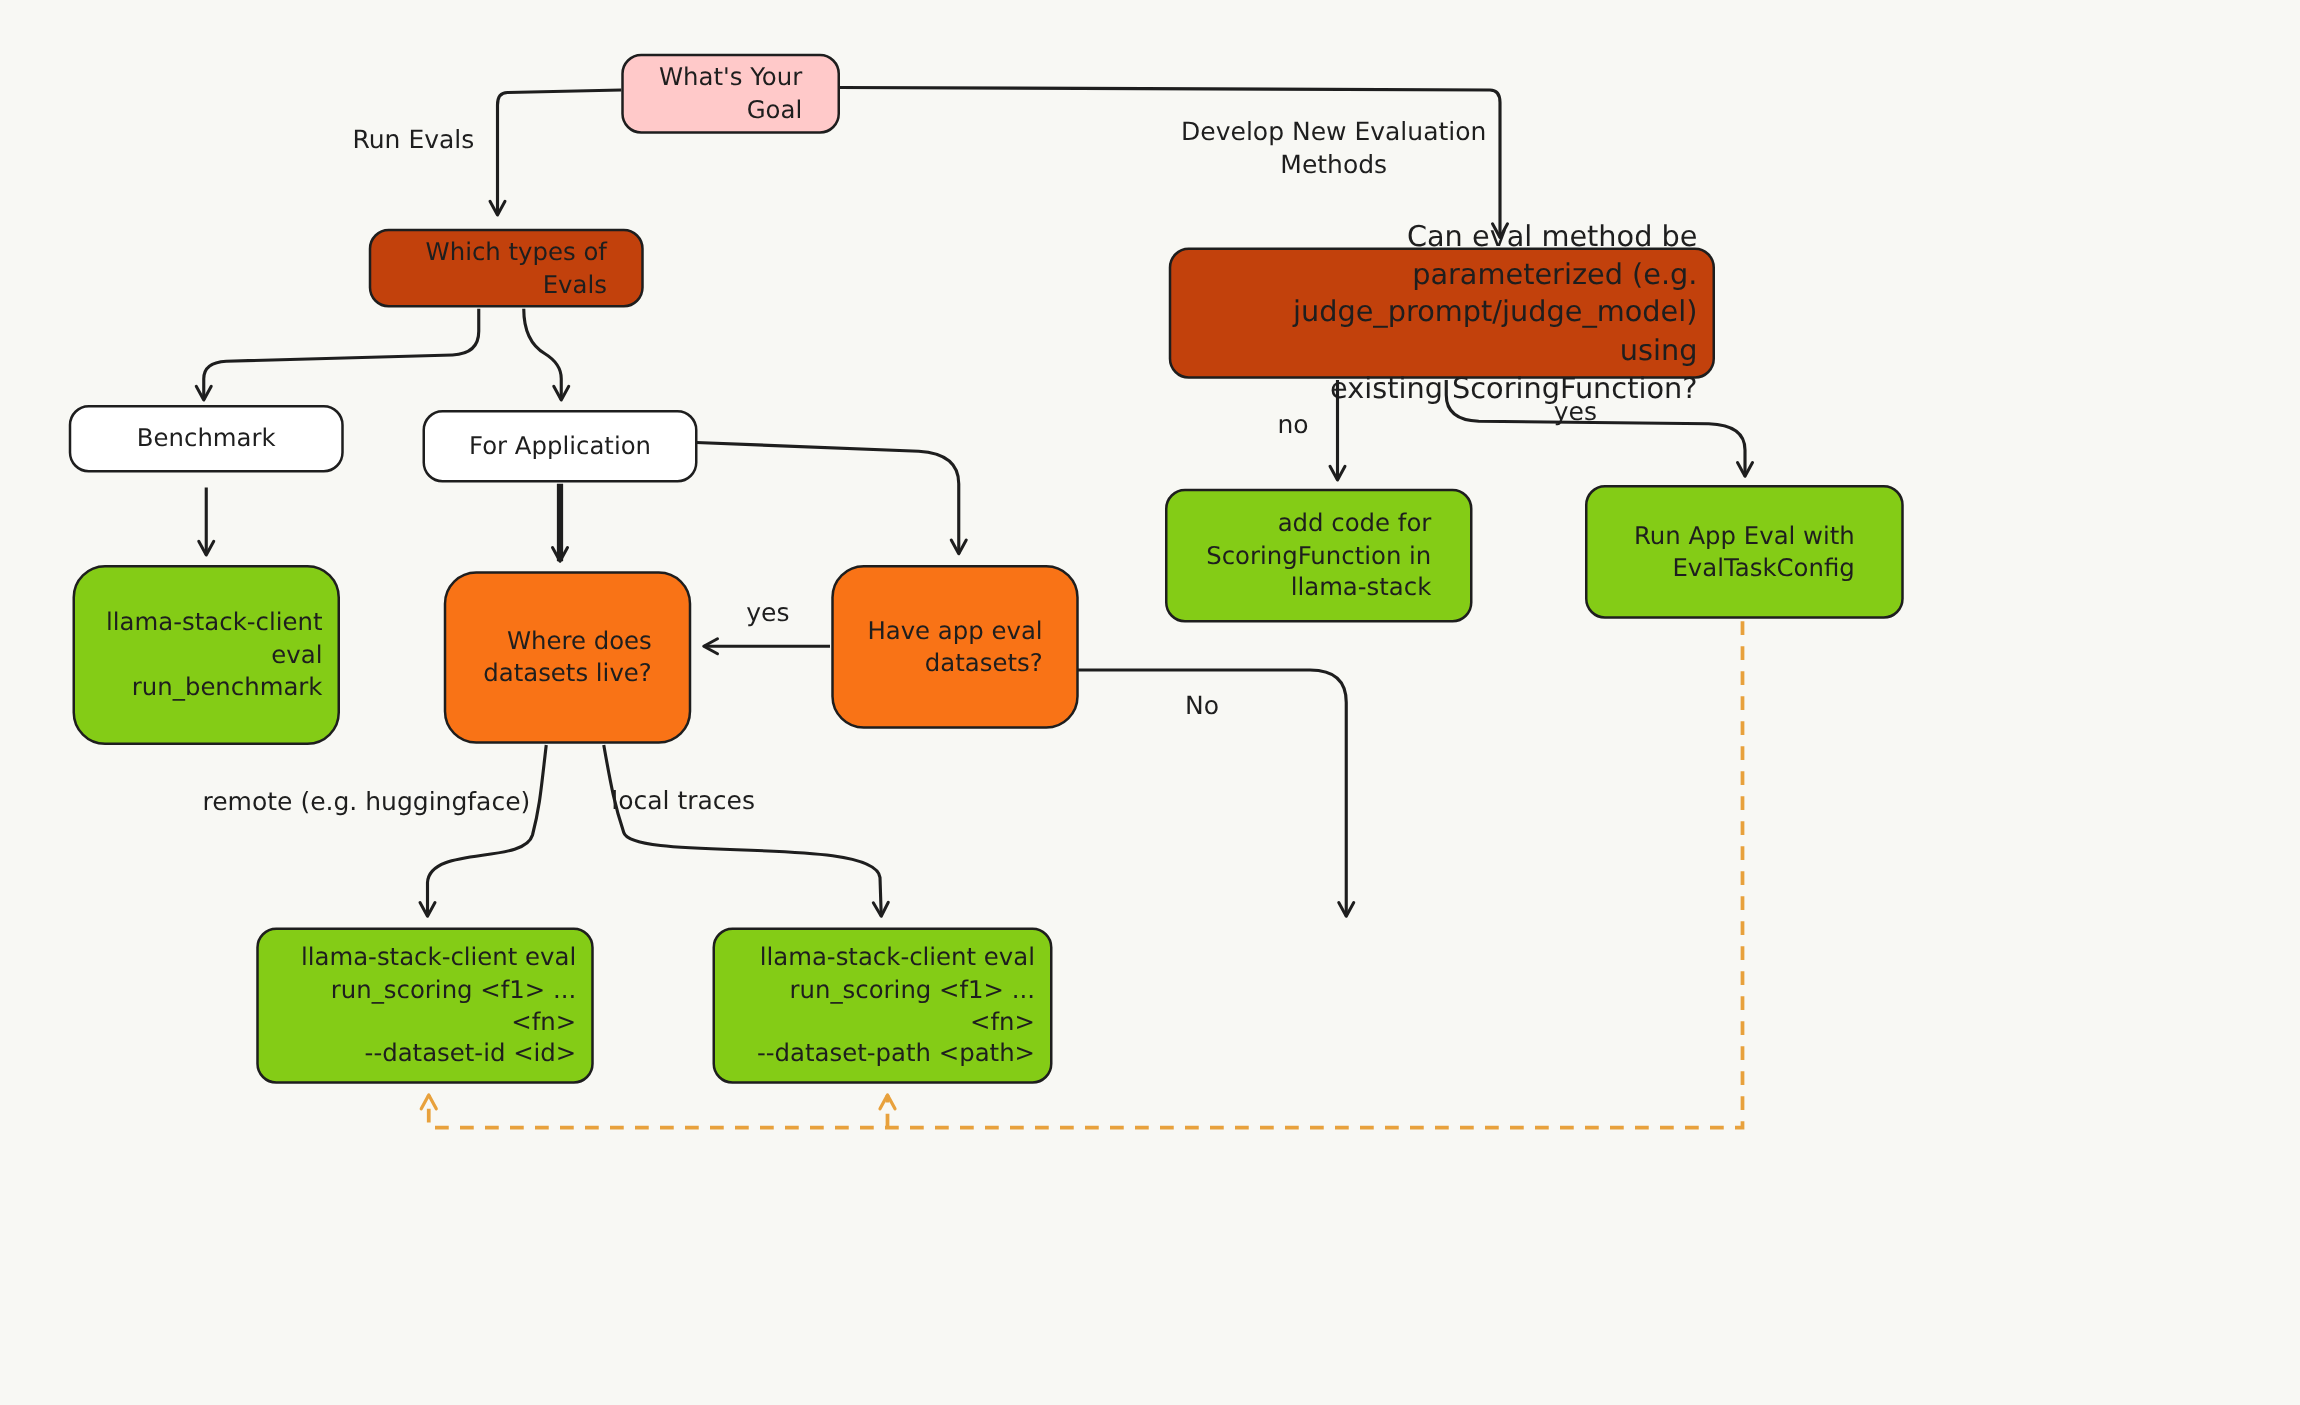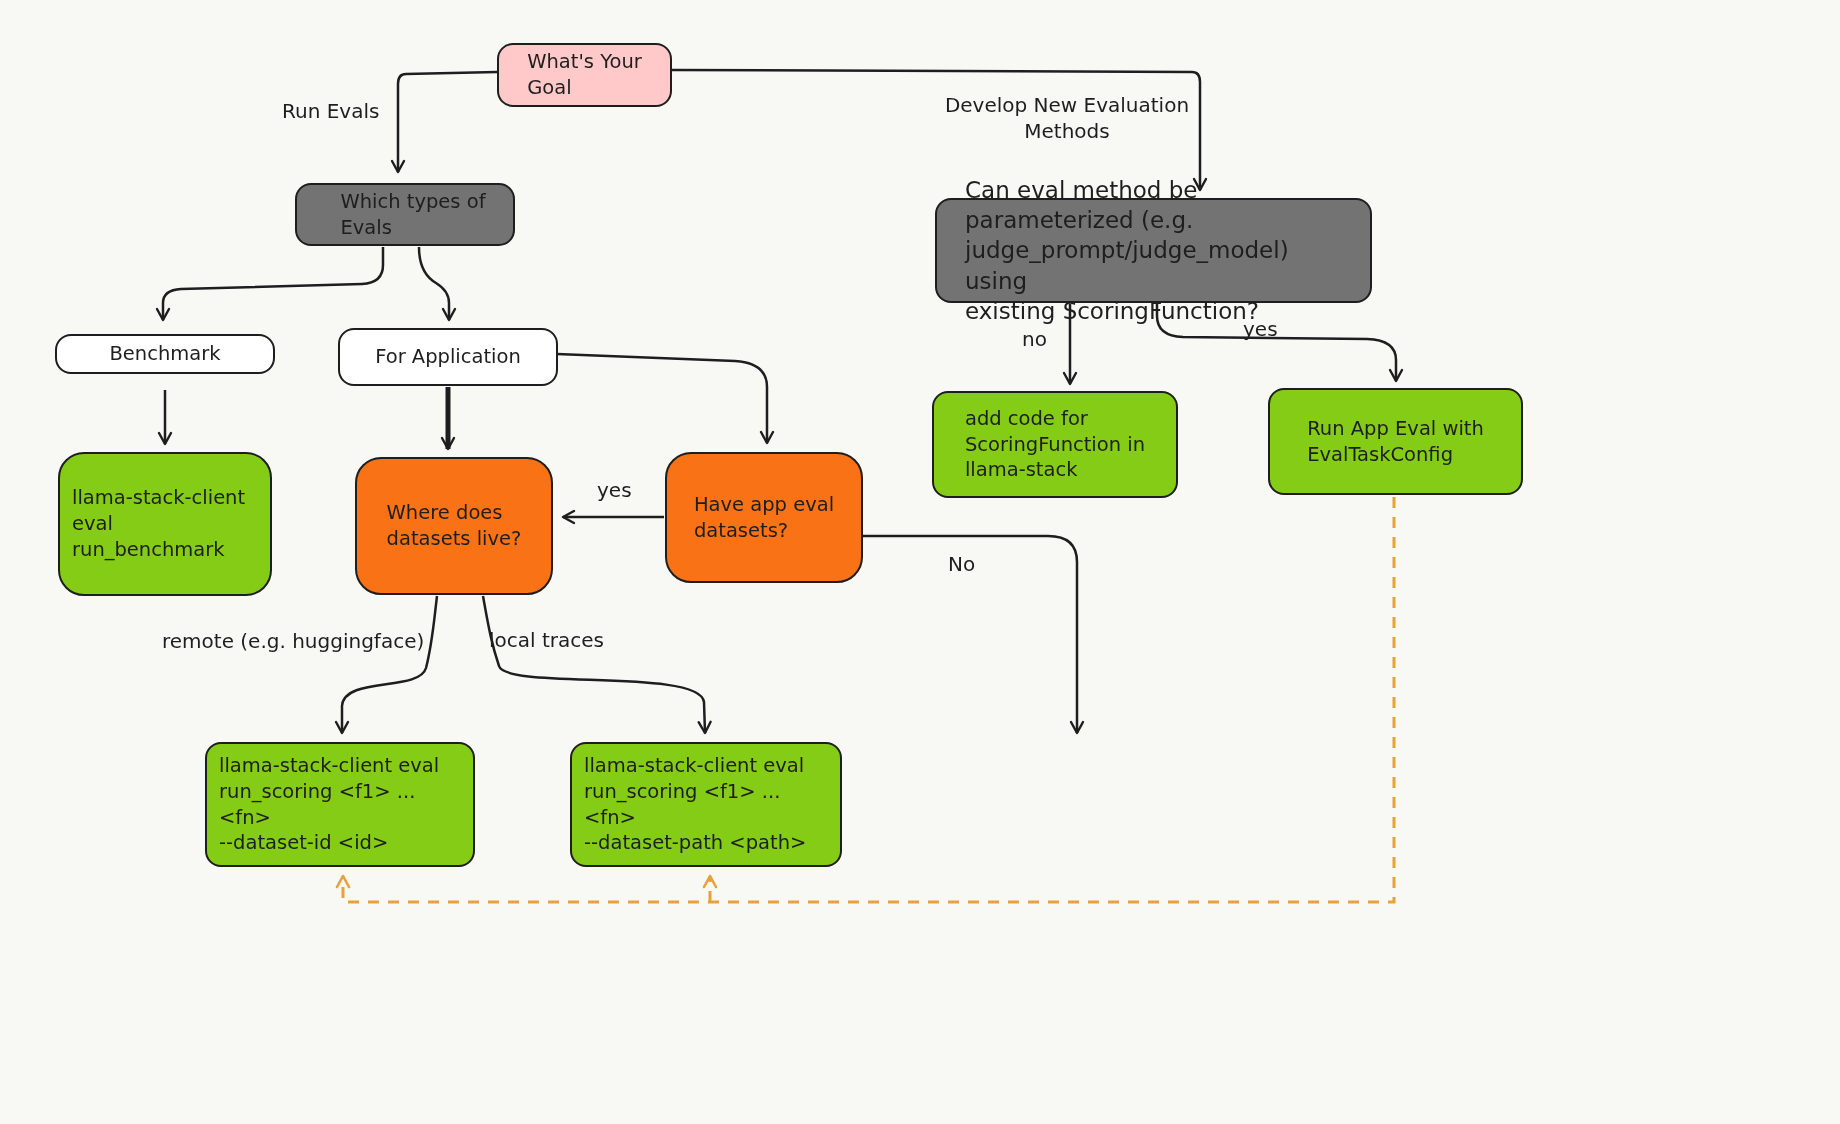--- a/index.html
+++ b/index.html
@@ -21,29 +21,29 @@
     pointer-events: none;
   }
   .node {
     position: absolute;
     box-sizing: border-box;
     border: 2.4px solid #1e1e1e;
     border-radius: 16px;
     display: flex;
     align-items: center;
     justify-content: center;
-    text-align: left;
+    text-align: right;
     white-space: pre-line;
     font-size: 19.5px;
     line-height: 1.32;
     padding: 6px 12px;
   }
   .node.r24 { border-radius: 26px; }
   .pink   { background: #ffc9c9; }
-  .green  { background: #737373; padding-left: 28px; }
+  .green  { background: #c2410c; padding-left: 28px; }
   .yellow { background: #84cc16; }
   .blue   { background: #f97316; }
   .white  { background: #ffffff; }
   .dashed { border-style: dashed; }
   .edge-label {
     position: absolute;
     white-space: pre-line;
     font-size: 20px;
     line-height: 1.3;
     text-align: center;
@@ -98,21 +98,21 @@
   <div class="node pink" style="left:497px; top:43px; width:175px; height:64px;">What's Your
 Goal</div>
 
   <div class="node green" style="left:295px; top:183px; width:220px; height:63px;">Which types of
 Evals</div>
 
   <div class="node green" style="left:935px; top:198px; width:437px; height:105px; font-size:23px;">Can eval method be parameterized (e.g.
 judge_prompt/judge_model) using
 existing ScoringFunction?</div>
 
-  <div class="node white" style="left:55px; top:334px; width:220px; height:40px;">Benchmark</div>
+  <div class="node white" style="left:55px; top:324px; width:220px; height:54px;">Benchmark</div>
 
   <div class="node white" style="left:338px; top:328px; width:220px; height:58px;">For Application</div>
 
   <div class="node yellow r24" style="left:58px; top:452px; width:214px; height:144px;">llama-stack-client
 eval run_benchmark</div>
 
   <div class="node blue r24" style="left:355px; top:457px; width:198px; height:138px;">Where does
 datasets live?</div>
 
   <div class="node blue r24" style="left:665px; top:452px; width:198px; height:131px;">Have app eval

